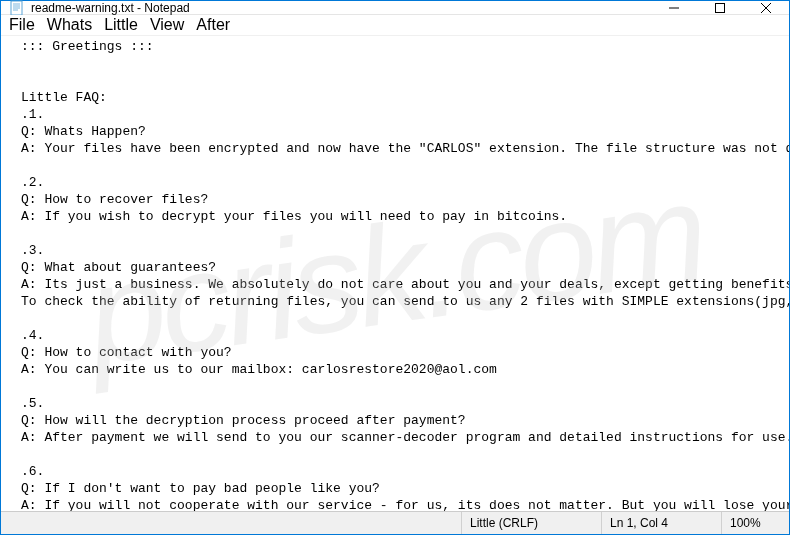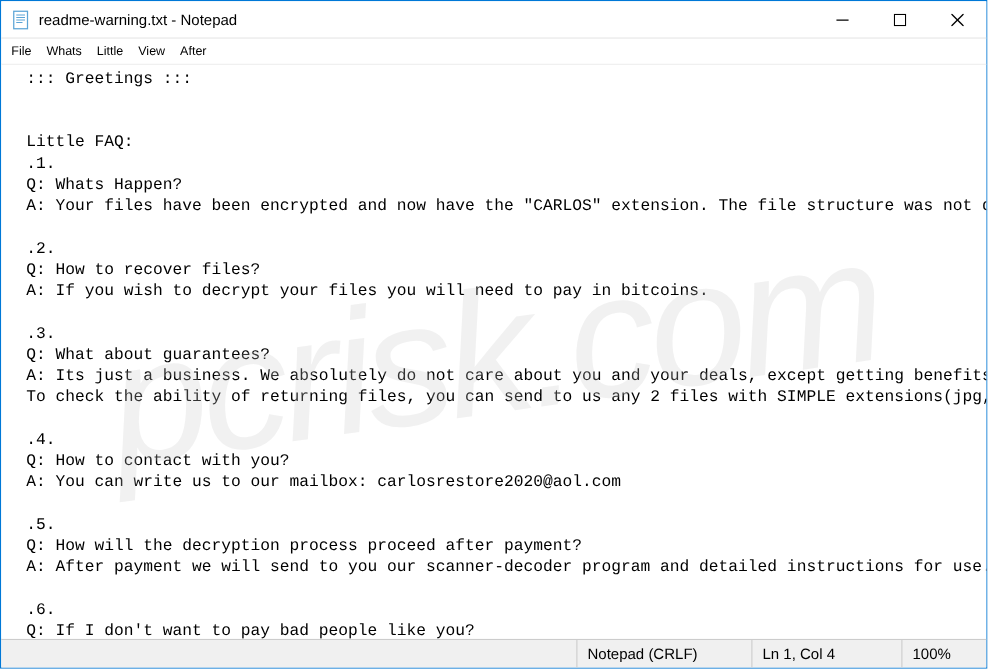--- a/index.html
+++ b/index.html
@@ -12,21 +12,21 @@
     }
     .window {
       width: 790px;
       height: 535px;
       background: #fff;
       border: 1px solid #0078d7;
       display: flex;
       flex-direction: column;
     }
     .titlebar {
-      height: 30px;
+      height: 14px;
       background: #fff;
       display: flex;
       align-items: center;
       justify-content: space-between;
       border-bottom: 1px solid #e5e5e5;
     }
     .titlebar-left {
       display: flex;
       align-items: center;
       padding-left: 8px;
@@ -52,21 +52,21 @@
       font-size: 10px;
       color: #000;
       cursor: pointer;
     }
     .menubar {
       height: 20px;
       background: #fff;
       display: flex;
       align-items: center;
       padding: 0 2px;
-      font-size: 10px;
+      font-size: 16px;
       border-bottom: 0;
     }
     .menu-item {
       padding: 2px 6px;
       cursor: pointer;
     }
     .content {
       flex: 1;
       background: #fff;
       overflow: hidden;
@@ -190,18 +190,18 @@
 Q: How will the decryption process proceed after payment?
 A: After payment we will send to you our scanner-decoder program and detailed instructions for use. With 
 
 .6.
 Q: If I don't want to pay bad people like you?
 A: If you will not cooperate with our service - for us, its does not matter. But you will lose your time </div>
   </div>
 
   <div class="statusbar">
     <div class="status-spacer"></div>
-    <div class="status-section" style="width:140px">Notepad (CRLF)</div>
+    <div class="status-section" style="width:140px">Little (CRLF)</div>
     <div class="status-section" style="width:120px">Ln 1, Col 4</div>
     <div class="status-section" style="width:68px">100%</div>
   </div>
 
 </div>
 
 </body></html>

